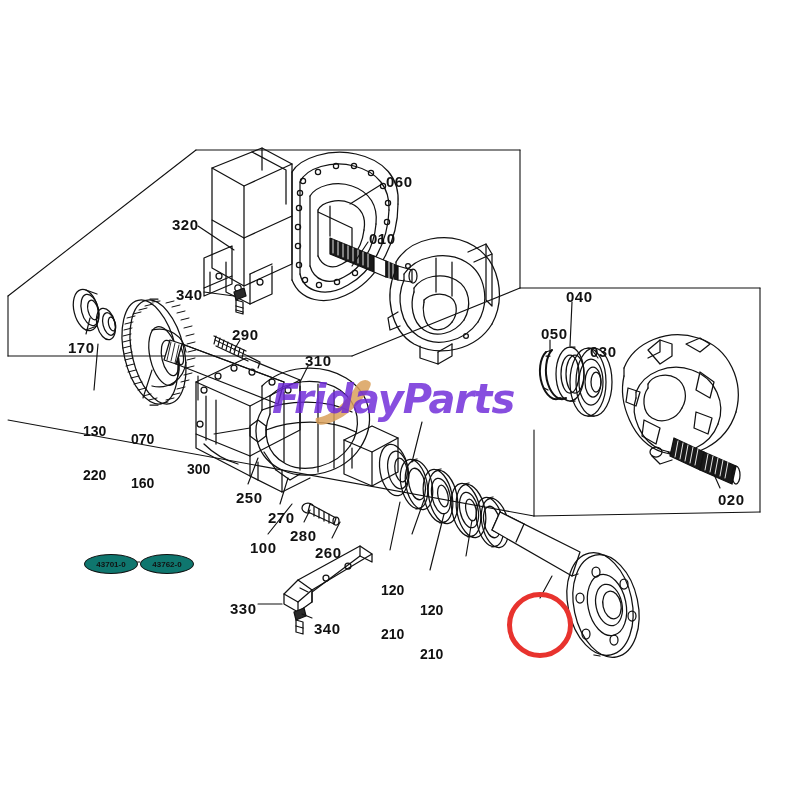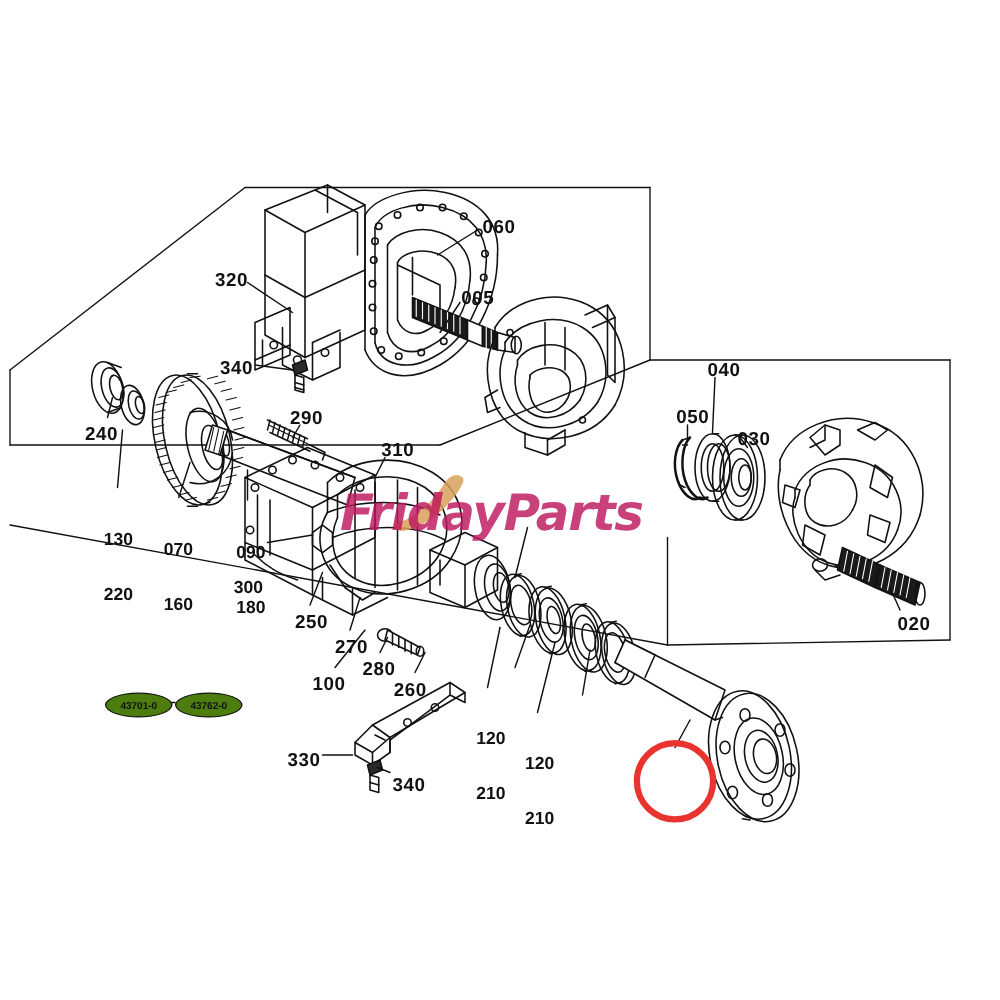--- a/index.html
+++ b/index.html
@@ -8,29 +8,29 @@
   #stage{position:relative;width:800px;height:800px;background:#fff;}
   #art{position:absolute;inset:0;}
   .lbl{position:absolute;font-family:"Liberation Sans",sans-serif;
        font-weight:700;color:#111;letter-spacing:.5px;white-space:pre;
        line-height:1.02;}
   .lbl.s1{font-size:15px;text-align:right;}
   .stack{position:absolute;font-family:"Liberation Sans",sans-serif;
          font-weight:700;color:#111;font-size:14px;line-height:1.04;white-space:pre;}
   .wm{position:absolute;left:272px;top:374px;width:256px;height:52px;
       pointer-events:none;}
-  .wmtxt{position:absolute;left:0;top:14px;font-family:"DejaVu Sans",sans-serif;
-         font-weight:700;font-style:italic;font-size:40px;color:#be185d;
+  .wmtxt{position:absolute;left:0;top:2px;font-family:"DejaVu Sans",sans-serif;
+         font-weight:700;font-style:italic;font-size:40px;color:#6d28d9;
          opacity:.82;letter-spacing:-1px;}
   .hl{position:absolute;border:5px solid #e8332e;border-radius:50%;
       width:56px;height:56px;left:507px;top:592px;box-sizing:content-box;}
   .ovaltag{position:absolute;font-size:8px;font-weight:700;color:#111;
            border:1.6px solid #111;border-radius:50%;
            display:flex;align-items:center;justify-content:center;
-           background:#4d7c0f;letter-spacing:0px;}
+           background:#0f766e;letter-spacing:0px;}
 </style>
 </head>
 <body>
 
 <div id="stage">
 
   <svg id="art" viewBox="0 0 800 800" width="800" height="800">
     <defs>
       <g id="hatchgear"></g>
     </defs>
@@ -450,49 +450,45 @@
     <svg width="256" height="52" viewBox="0 0 256 52">
       <path d="M44 44 C 60 42, 74 28, 84 12 C 88 6, 94 4, 98 8 C 100 10, 98 14, 94 20
                C 84 34, 70 46, 54 50 C 48 52, 42 50, 44 44 Z" fill="#d9a05b" opacity="0.85"></path>
     </svg>
     <div class="wmtxt">FridayParts</div>
   </div>
 
   <div class="hl"></div>
 
   <div class="lbl s1" style="left:386px;top:174px">060</div>
-  <div class="lbl s1" style="left:369px;top:231px">005</div>
+  <div class="lbl s1" style="left:369px;top:231px">010</div>
   <div class="lbl s1" style="left:172px;top:217px">320</div>
   <div class="lbl s1" style="left:176px;top:287px">340</div>
   <div class="lbl s1" style="left:232px;top:327px">290</div>
   <div class="lbl s1" style="left:305px;top:353px">310</div>
-  <div class="lbl s1" style="left:68px;top:340px">240</div>
+  <div class="lbl s1" style="left:68px;top:340px">170</div>
   <div class="lbl s1" style="left:566px;top:289px">040</div>
   <div class="lbl s1" style="left:541px;top:326px">050</div>
   <div class="lbl s1" style="left:590px;top:344px">030</div>
   <div class="lbl s1" style="left:718px;top:492px">020</div>
   <div class="lbl s1" style="left:236px;top:490px">250</div>
   <div class="lbl s1" style="left:268px;top:510px">270</div>
   <div class="lbl s1" style="left:250px;top:540px">100</div>
   <div class="lbl s1" style="left:290px;top:528px">280</div>
   <div class="lbl s1" style="left:315px;top:545px">260</div>
   <div class="lbl s1" style="left:230px;top:601px">330</div>
   <div class="lbl s1" style="left:314px;top:621px">340</div>
 
   <div class="stack" style="left:83px;top:395px">
     <div>130</div>
     <div>220</div>
   </div>
   <div class="stack" style="left:131px;top:403px">
     <div>070</div>
     <div>160</div>
-  </div>
-  <div class="stack" style="left:189px;top:405px">
-    <div>090</div>
-    <div>180</div>
   </div>
   <div class="stack" style="left:187px;top:433px">
     <div>300</div>
   </div>
   <div class="stack" style="left:381px;top:554px">
     <div>120</div>
     <div>210</div>
   </div>
   <div class="stack" style="left:420px;top:574px">
     <div>120</div>

